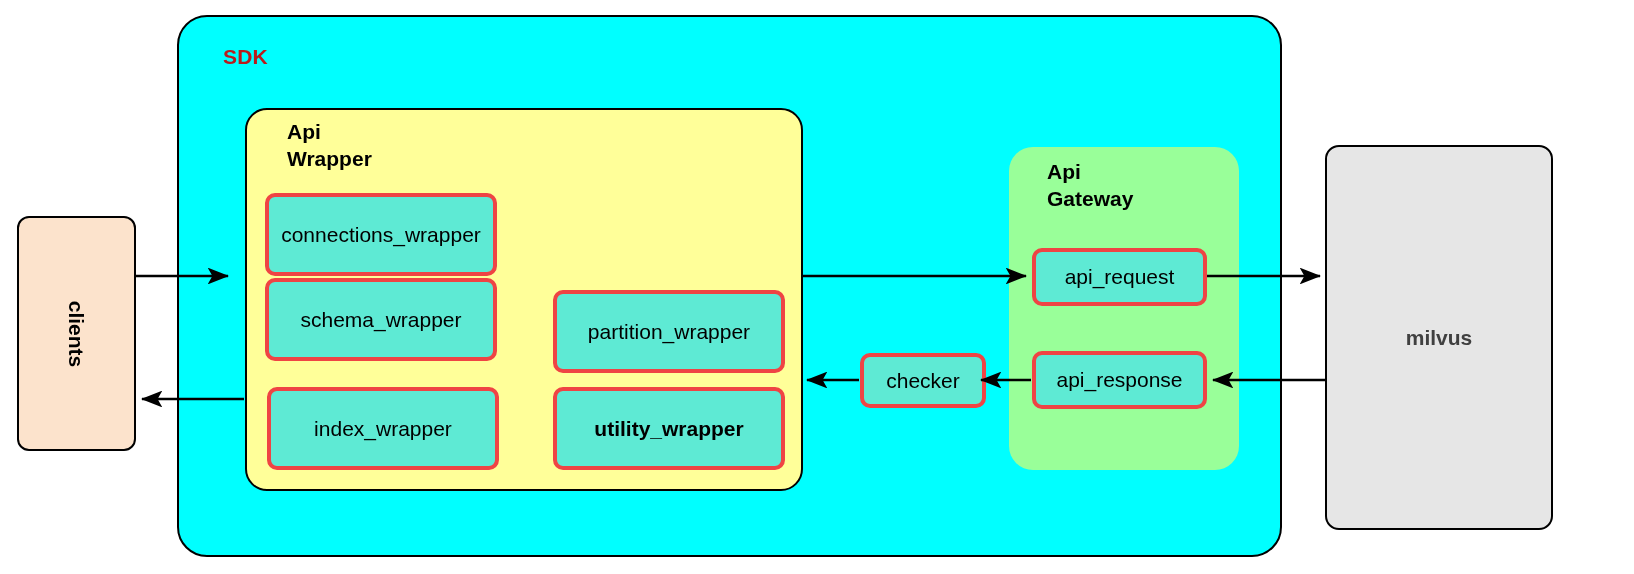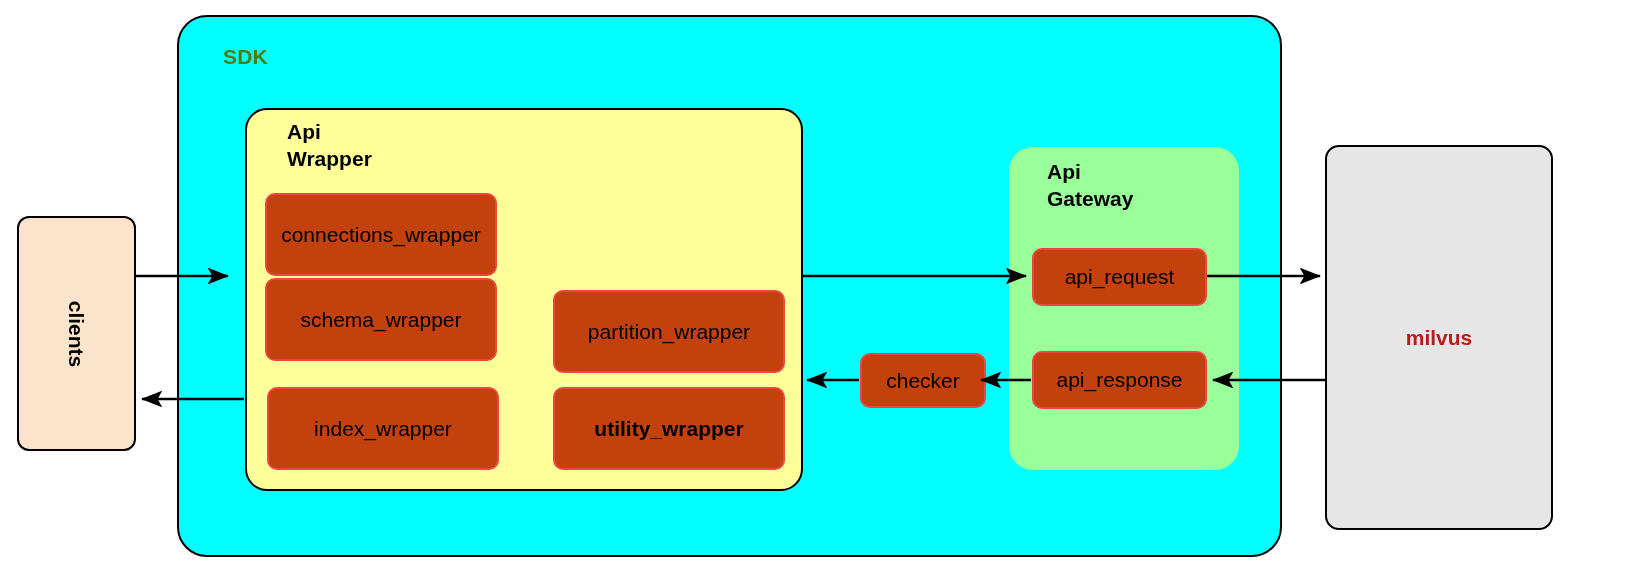--- a/index.html
+++ b/index.html
@@ -32,21 +32,21 @@
     border: 2px solid #000000;
     border-radius: 30px;
     display: block;
   }
   #sdk-title {
     position: absolute;
     left: 44px;
     top: 28px;
     font-size: 21px;
     font-weight: bold;
-    color: #4d7c0f;
+    color: #b91c1c;
     letter-spacing: 0.2px;
   }
   
   #api-wrapper-panel {
     left: 245px;
     top: 108px;
     width: 558px;
     height: 383px;
     background: #ffff99;
     border: 2px solid #000000;
@@ -78,22 +78,22 @@
     left: 38px;
     top: 12px;
     font-size: 21px;
     font-weight: bold;
     color: #000000;
     line-height: 1.28;
     white-space: pre-line;
   }
   
   .leaf-box {
-    background: #c2410c;
-    border: 2px solid #ef4444;
+    background: #5eead4;
+    border: 4px solid #ef4444;
     border-radius: 10px;
     font-size: 21px;
     color: #000000;
     text-align: center;
   }
   
   .wrap-box { width: 232px; height: 83px; }
   #box-connections-wrapper { left: 265px; top: 193px; }
   #box-collections-wrapper { left: 553px; top: 193px; }
   #box-schema-wrapper      { left: 265px; top: 278px; }
@@ -134,21 +134,21 @@
     top: 145px;
     width: 228px;
     height: 385px;
     background: #e6e6e6;
     border: 2px solid #000000;
     border-radius: 14px;
   }
   #milvus-label {
     font-size: 21px;
     font-weight: bold;
-    color: #b91c1c;
+    color: #404040;
   }
   
   #arrow-layer {
     position: absolute;
     left: 0;
     top: 0;
     width: 1634px;
     height: 574px;
     pointer-events: none;
   }

